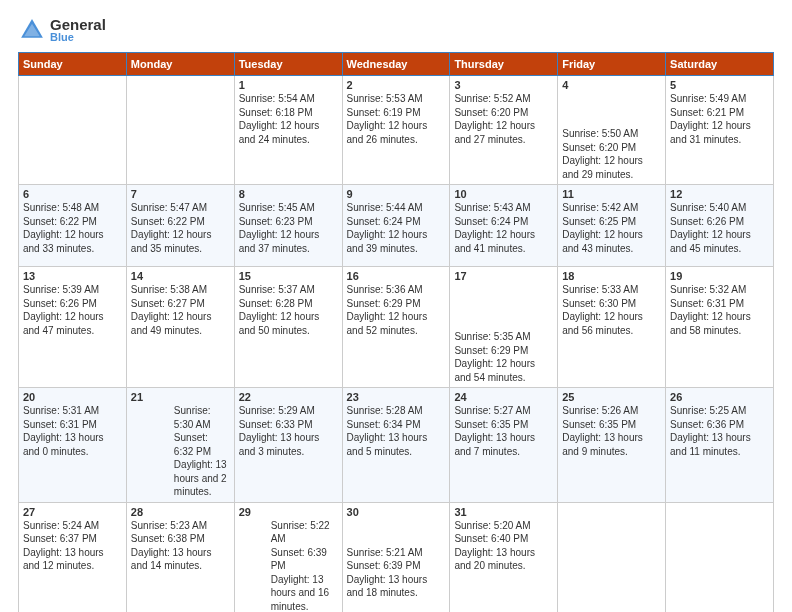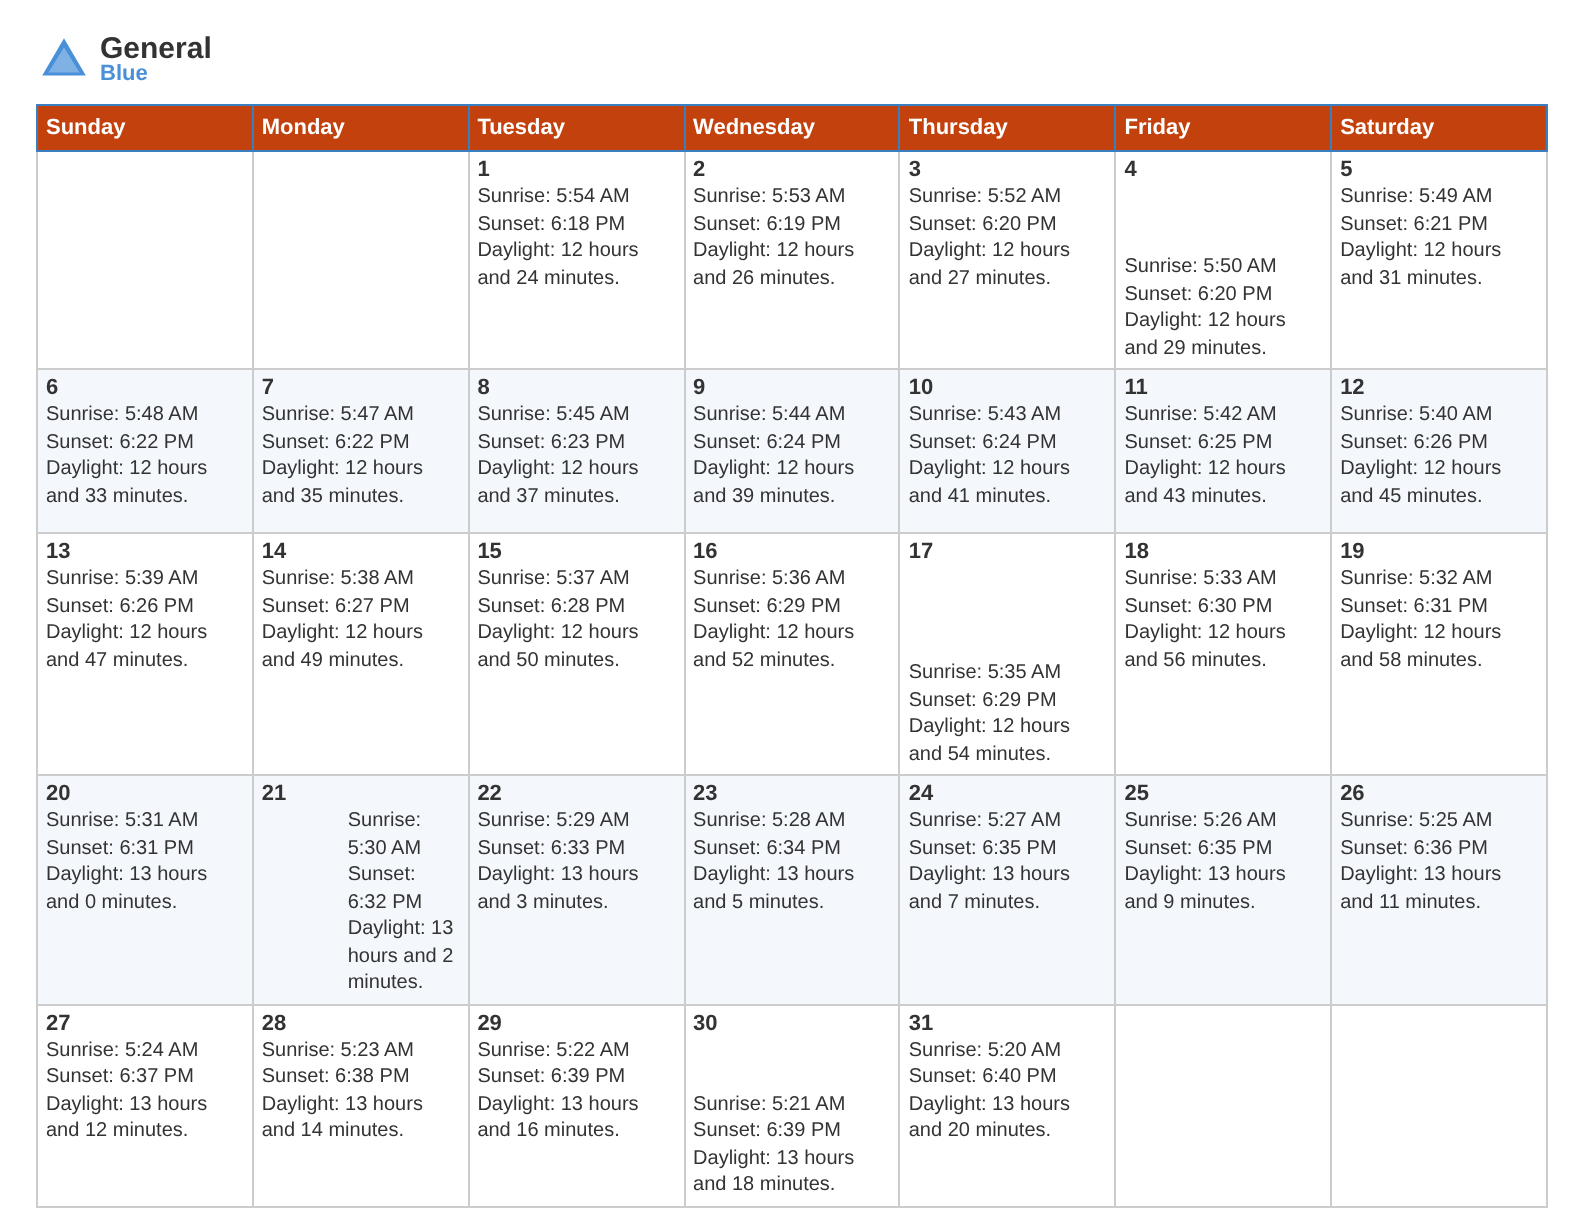--- a/index.html
+++ b/index.html
@@ -303,21 +303,21 @@
 Daylight: 13 hours and 12 minutes.</div>
           </td>
           <td>
             <span class="day-num">28</span>
             <div class="day-info" style="white-space: pre-line;">Sunrise: 5:23 AM
 Sunset: 6:38 PM
 Daylight: 13 hours and 14 minutes.</div>
           </td>
           <td>
             <span class="day-num">29</span>
-            <div class="day-info" style="white-space: pre-line;">Sunrise: 5:22 AM
+            <div class="day-info" style="white-space: pre-line; margin-left: 32px;">Sunrise: 5:22 AM
 Sunset: 6:39 PM
 Daylight: 13 hours and 16 minutes.</div>
           </td>
           <td>
             <span class="day-num">30</span>
             <div class="day-info" style="white-space: pre-line; margin-top: 28px;">Sunrise: 5:21 AM
 Sunset: 6:39 PM
 Daylight: 13 hours and 18 minutes.</div>
           </td>
           <td>

